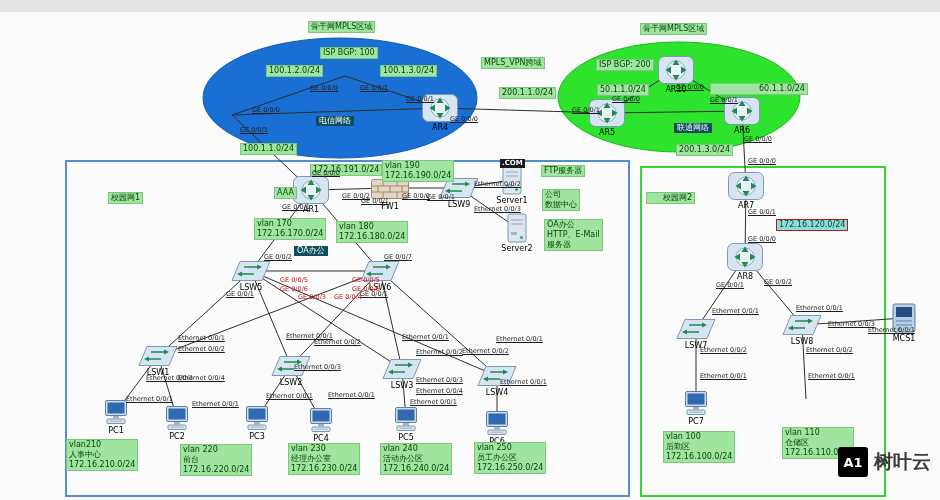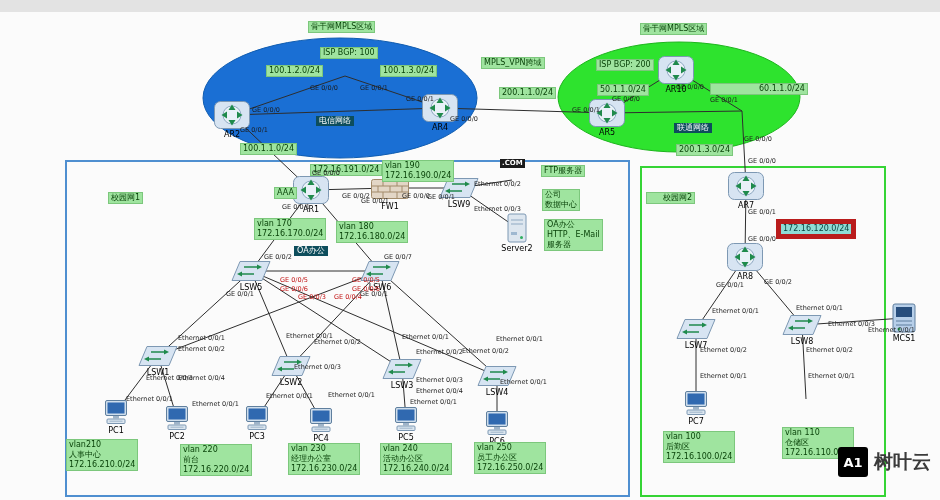--- a/index.html
+++ b/index.html
@@ -12,24 +12,24 @@
   #stage{position:relative;width:940px;height:500px;background:#fbfbfb;overflow:hidden;}
   .topstrip{position:absolute;left:0;top:0;width:940px;height:12px;background:#e3e3e3;z-index:0;}
   #wires{position:absolute;left:0;top:0;z-index:2;}
   line.wire{stroke:#2e2e2e;stroke-width:1;}
   .region{position:absolute;z-index:1;background:transparent;border:2px solid;}
   .device{position:absolute;z-index:3;width:64px;text-align:center;cursor:pointer;}
   .device svg{display:block;margin:0 auto;}
   .dname{font-size:8px;line-height:1.15;color:#000;margin-top:1px;white-space:nowrap;}
   .lbl{position:absolute;z-index:4;font-size:8px;line-height:1.25;white-space:nowrap;}
   .k-g{background:#9fe49f;color:#063f06;padding:0 2px;border:1px solid #7cc77c;}
-  .k-c{background:#8fdcd6;color:#063f3a;padding:0 2px;border:5px solid #b91c1c;}
+  .k-c{background:#8fdcd6;color:#063f3a;padding:0 2px;border:1px solid #b91c1c;}
   .k-d{background:#0d4d5c;color:#fff;padding:0 3px;}
   .k-k{background:#1b1b1b;color:#fff;padding:0 2px;font-size:7px;font-weight:bold;}
-  .k-p{color:#1c1c1c;font-size:6.5px;line-height:1.1;}
+  .k-p{color:#1c1c1c;font-size:6.5px;line-height:1.1;text-decoration:underline;}
   .k-r{color:#c11212;font-size:6.5px;line-height:1.1;}
   .watermark{position:absolute;left:838px;top:447px;z-index:5;display:flex;align-items:center;gap:6px;}
   .wm-logo{width:30px;height:30px;background:#000;color:#fff;font-weight:bold;font-size:13px;
     display:flex;align-items:center;justify-content:center;border-radius:3px;}
   .wm-text{font-size:19px;font-weight:bold;color:#3a3a3a;}
 </style>
 </head>
 <body>
 
 <div id="stage">
@@ -73,33 +73,20 @@
       <line x1="802" y1="325" x2="904" y2="318" class="wire"></line>
       <line x1="696" y1="329" x2="696" y2="403" class="wire"></line>
       <line x1="802" y1="325" x2="806" y2="399" class="wire"></line>
     </svg>
   <div class="watermark">
     <div class="wm-logo">A1</div>
     <div class="wm-text">树叶云</div>
   </div>
 <div class="region" style="left: 65px; top: 160px; width: 565px; height: 337px; border-color: rgb(79, 143, 208);"></div>
     <div class="region" style="left: 640px; top: 166px; width: 246px; height: 331px; border-color: rgb(53, 212, 53);"></div>
-    <div class="device" style="left: 200px; top: 101px;">
-      <svg width="36" height="28" viewBox="0 0 36 28">
-        <rect x="0.5" y="0.5" width="35" height="27" rx="6" fill="#d7e4f2" stroke="#7d98b3"></rect>
-        <circle cx="18" cy="14" r="9" fill="#e9f1f8" stroke="#8fa9c2"></circle>
-        <g fill="#1f8a4c">
-          <polygon points="18,3.5 21.5,9 14.5,9"></polygon>
-          <polygon points="18,24.5 21.5,19 14.5,19"></polygon>
-          <polygon points="7.5,14 13,10.5 13,17.5"></polygon>
-          <polygon points="28.5,14 23,10.5 23,17.5"></polygon>
-        </g>
-      </svg>
-      <div class="dname">AR2</div>
-    </div>
     <div class="device" style="left: 408px; top: 94px;">
       <svg width="36" height="28" viewBox="0 0 36 28">
         <rect x="0.5" y="0.5" width="35" height="27" rx="6" fill="#d7e4f2" stroke="#7d98b3"></rect>
         <circle cx="18" cy="14" r="9" fill="#e9f1f8" stroke="#8fa9c2"></circle>
         <g fill="#1f8a4c">
           <polygon points="18,3.5 21.5,9 14.5,9"></polygon>
           <polygon points="18,24.5 21.5,19 14.5,19"></polygon>
           <polygon points="7.5,14 13,10.5 13,17.5"></polygon>
           <polygon points="28.5,14 23,10.5 23,17.5"></polygon>
         </g>
@@ -124,20 +111,33 @@
         <rect x="0.5" y="0.5" width="35" height="27" rx="6" fill="#d7e4f2" stroke="#7d98b3"></rect>
         <circle cx="18" cy="14" r="9" fill="#e9f1f8" stroke="#8fa9c2"></circle>
         <g fill="#1f8a4c">
           <polygon points="18,3.5 21.5,9 14.5,9"></polygon>
           <polygon points="18,24.5 21.5,19 14.5,19"></polygon>
           <polygon points="7.5,14 13,10.5 13,17.5"></polygon>
           <polygon points="28.5,14 23,10.5 23,17.5"></polygon>
         </g>
       </svg>
       <div class="dname">AR10</div>
+    </div>
+    <div class="device" style="left: 710px; top: 97px;">
+      <svg width="36" height="28" viewBox="0 0 36 28">
+        <rect x="0.5" y="0.5" width="35" height="27" rx="6" fill="#d7e4f2" stroke="#7d98b3"></rect>
+        <circle cx="18" cy="14" r="9" fill="#e9f1f8" stroke="#8fa9c2"></circle>
+        <g fill="#1f8a4c">
+          <polygon points="18,3.5 21.5,9 14.5,9"></polygon>
+          <polygon points="18,24.5 21.5,19 14.5,19"></polygon>
+          <polygon points="7.5,14 13,10.5 13,17.5"></polygon>
+          <polygon points="28.5,14 23,10.5 23,17.5"></polygon>
+        </g>
+      </svg>
+      <div class="dname">AR6</div>
     </div>
     <div class="device" style="left: 279px; top: 176px;">
       <svg width="36" height="28" viewBox="0 0 36 28">
         <rect x="0.5" y="0.5" width="35" height="27" rx="6" fill="#d7e4f2" stroke="#7d98b3"></rect>
         <circle cx="18" cy="14" r="9" fill="#e9f1f8" stroke="#8fa9c2"></circle>
         <g fill="#1f8a4c">
           <polygon points="18,3.5 21.5,9 14.5,9"></polygon>
           <polygon points="18,24.5 21.5,19 14.5,19"></polygon>
           <polygon points="7.5,14 13,10.5 13,17.5"></polygon>
           <polygon points="28.5,14 23,10.5 23,17.5"></polygon>
@@ -166,20 +166,30 @@
         <polygon points="9,1.5 39,1.5 31,20.5 1,20.5" fill="#d7e4f2" stroke="#7d98b3"></polygon>
         <g stroke="#1f8a4c" stroke-width="1.5">
           <line x1="13" y1="7" x2="26" y2="7"></line>
           <line x1="23" y1="14" x2="11" y2="14"></line>
         </g>
         <polygon points="26,4.5 31,7 26,9.5" fill="#1f8a4c"></polygon>
         <polygon points="11,11.5 6,14 11,16.5" fill="#1f8a4c"></polygon>
       </svg>
       <div class="dname">LSW9</div>
     </div>
+    <div class="device" style="left: 480px; top: 165px;">
+      <svg width="20" height="30" viewBox="0 0 20 30">
+        <rect x="1" y="1" width="18" height="28" rx="2" fill="#dde6ef" stroke="#7d98b3"></rect>
+        <line x1="4" y1="7" x2="16" y2="7" stroke="#8fa9c2"></line>
+        <line x1="4" y1="11" x2="16" y2="11" stroke="#8fa9c2"></line>
+        <rect x="4" y="19" width="6" height="3" fill="#9fb8d0"></rect>
+        <circle cx="14.5" cy="24.5" r="1.5" fill="#2fae5f"></circle>
+      </svg>
+      <div class="dname">Server1</div>
+    </div>
     <div class="device" style="left: 485px; top: 213px;">
       <svg width="20" height="30" viewBox="0 0 20 30">
         <rect x="1" y="1" width="18" height="28" rx="2" fill="#dde6ef" stroke="#7d98b3"></rect>
         <line x1="4" y1="7" x2="16" y2="7" stroke="#8fa9c2"></line>
         <line x1="4" y1="11" x2="16" y2="11" stroke="#8fa9c2"></line>
         <rect x="4" y="19" width="6" height="3" fill="#9fb8d0"></rect>
         <circle cx="14.5" cy="24.5" r="1.5" fill="#2fae5f"></circle>
       </svg>
       <div class="dname">Server2</div>
     </div>

